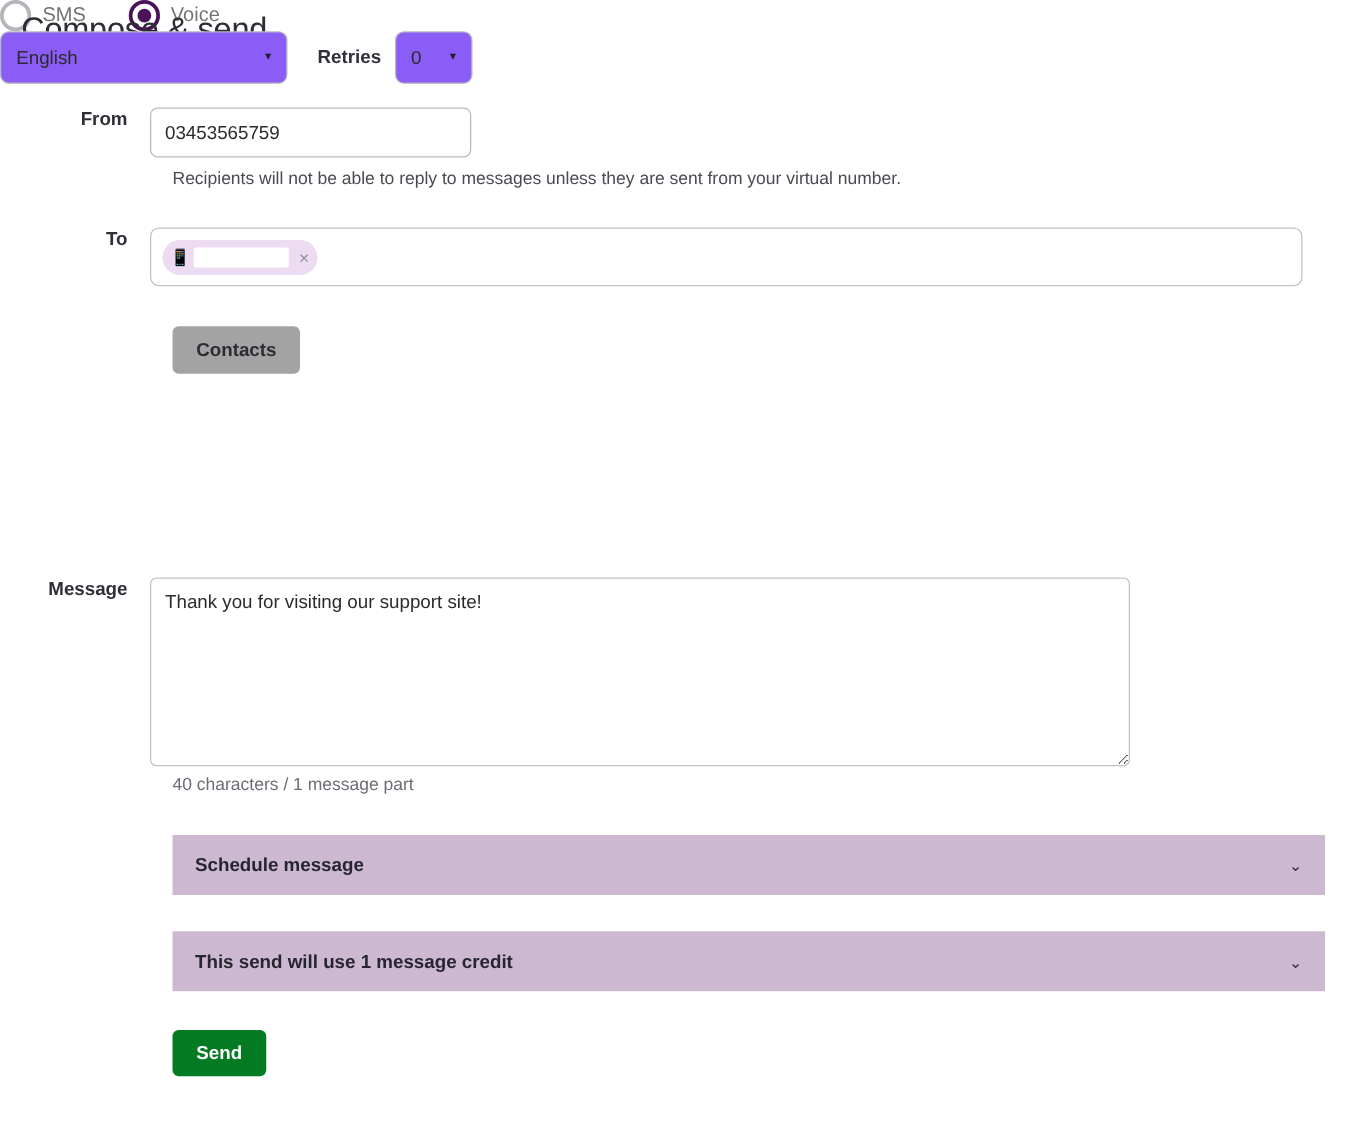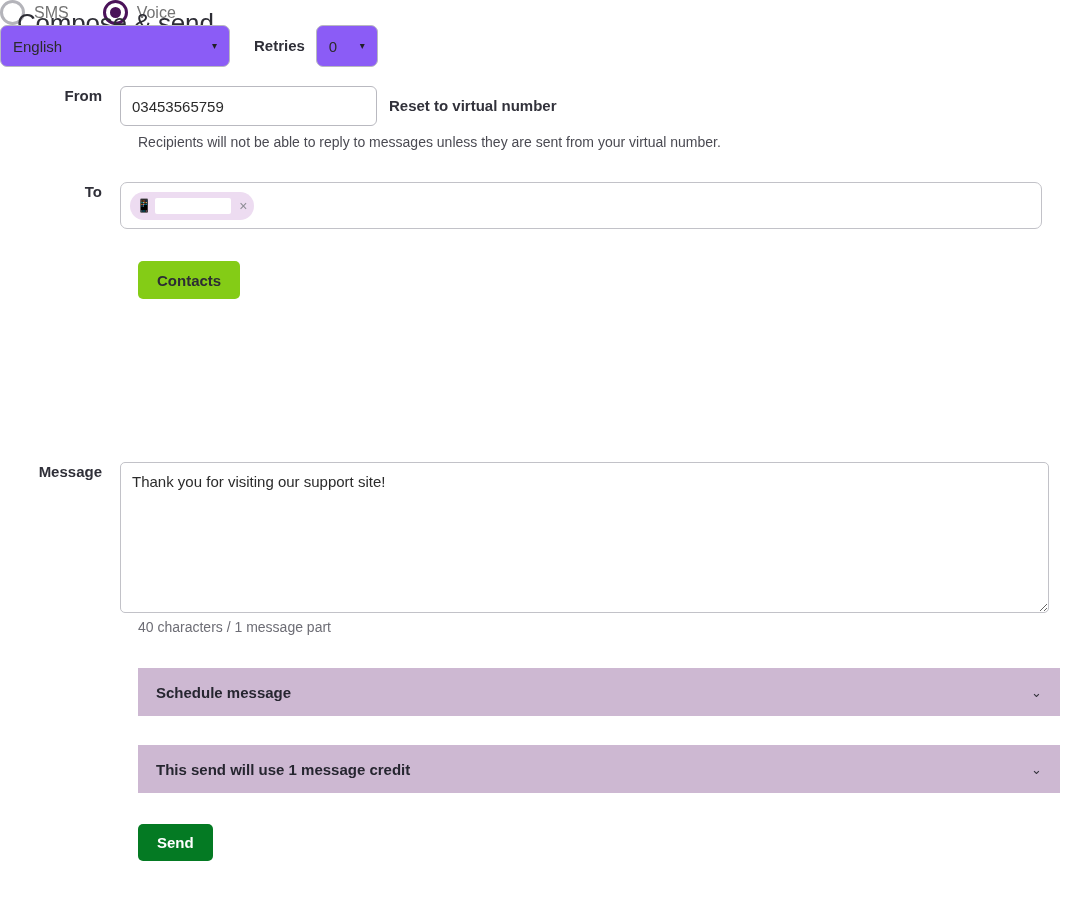--- a/index.html
+++ b/index.html
@@ -142,21 +142,21 @@
     font-size: 14px;
     color: #8d8d95;
     line-height: 1;
     cursor: pointer;
   }
 
   
   #row-contacts { left: 0; top: 261px; }
   #contacts-button {
     margin-left: 138px;
-    background: #84cc16;
+    background: #a3a3a3;
     border: none;
     border-radius: 5px;
     height: 38px;
     padding: 0 19px;
     font-family: "Liberation Sans", sans-serif;
     font-size: 15px;
     font-weight: bold;
     color: #2c2c34;
     cursor: pointer;
   }
@@ -243,21 +243,21 @@
     font-size: 15px;
     font-weight: bold;
     color: #2f2f38;
   }
   #language-label { line-height: 42px; padding-right: 14px; }
 
   
   #row-message { left: 0; top: 462px; }
   #message-label { line-height: 20px; }
   #message-input {
-    width: 929px;
+    width: 784px;
     height: 151px;
     border: 1px solid #c2c2c8;
     border-radius: 5px;
     padding: 9px 11px;
     font-family: "Liberation Sans", sans-serif;
     font-size: 15px;
     color: #2b2b2b;
     line-height: 20px;
     resize: both;
     outline: none;
@@ -325,21 +325,20 @@
     <span class="crumb-sep">/</span>
     <span class="crumb-link">Send</span>
     <span class="crumb-sep">/</span>
     <span class="crumb-current">Simple</span>
   </div>
 </div>
 
 <div class="form-row" id="row-from">
   <div class="field-label">From</div>
   <input id="from-input" type="text" value="03453565759" style="">
-  <span id="reset-virtual-number">Reset to virtual number</span>
 </div>
 <div id="from-hint">Recipients will not be able to reply to messages unless they are sent from your virtual number.</div>
 
 <div class="form-row" id="row-to">
   <div class="field-label">To</div>
   <div id="to-box">
     <div class="recipient-chip">
       <span class="chip-phone-icon">📱</span>
       <span class="chip-value"></span>
       <span class="chip-remove">×</span>

